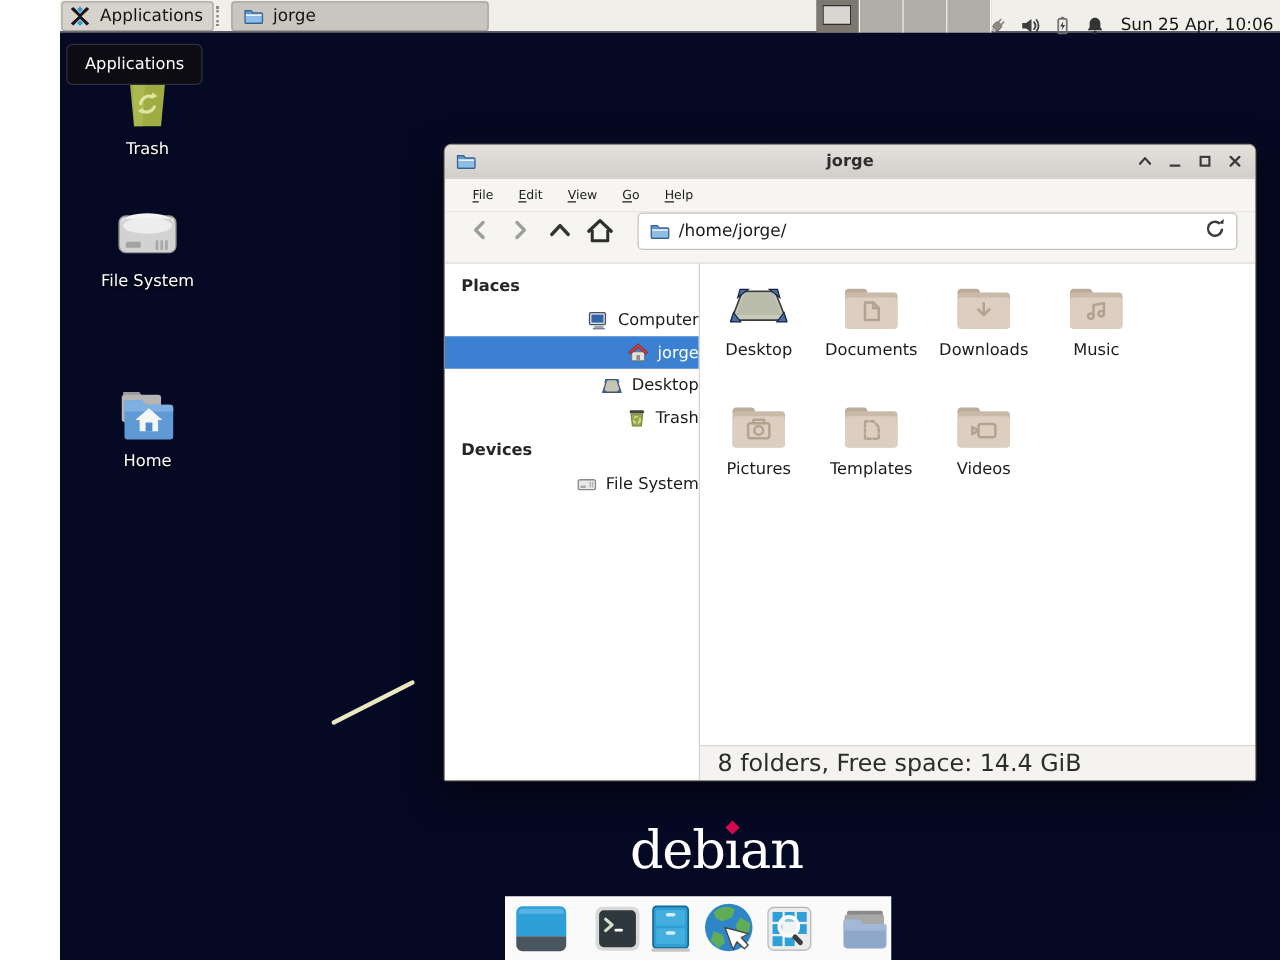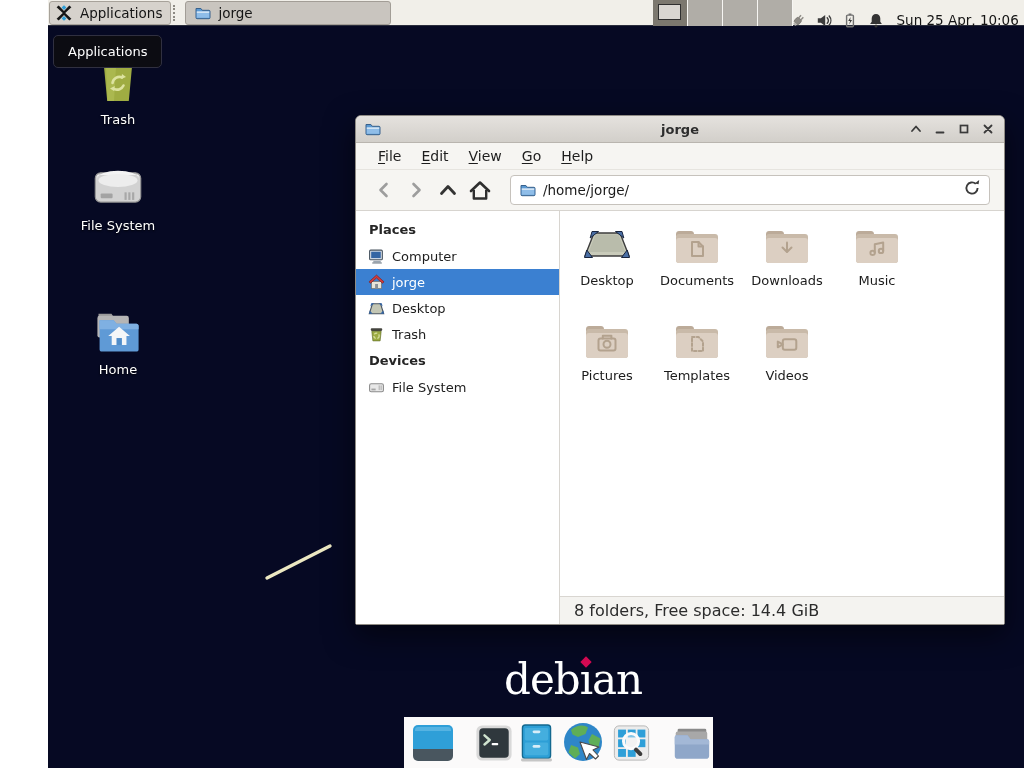--- a/index.html
+++ b/index.html
@@ -40,41 +40,41 @@
   
   #window{position:absolute;left:307px;top:115px;width:650px;height:510px;background:#f6f5f2;
     border:1px solid #8f8b84;border-radius:6px 6px 2px 2px;box-shadow:0 10px 30px rgba(0,0,0,.55);
     box-sizing:border-box;display:flex;flex-direction:column;z-index:10;}
   #titlebar{height:27px;background:linear-gradient(#e5e2de,#d2cfca);border-radius:5px 5px 0 0;
     display:flex;align-items:center;padding:0 8px;position:relative;border-bottom:1px solid #b9b5af;box-sizing:border-box;}
   #win-title{position:absolute;left:0;right:0;text-align:center;font-size:13px;font-weight:bold;color:#2d2d2d;}
   #win-controls{margin-left:auto;display:flex;gap:7px;z-index:2;}
   .win-ctl{width:17px;height:17px;display:flex;align-items:center;justify-content:center;}
   #menubar{height:26px;display:flex;align-items:center;padding:0 12px;background:#f6f5f2;border-bottom:1px solid #e6e4df;}
-  .menu-item{font-size:14px;color:#1d1d1d;padding:4px 10px;}
+  .menu-item{font-size:10px;color:#1d1d1d;padding:4px 10px;}
   .menu-item .mn{text-decoration:underline;text-underline-offset:2px;}
-  #toolbar{height:40px;display:flex;align-items:center;padding:0 14px;gap:4px;background:#f6f5f2;border-bottom:1px solid #d7d4cf;}
+  #toolbar{height:40px;display:flex;align-items:flex-start;padding:0 14px;gap:4px;background:#f6f5f2;border-bottom:1px solid #d7d4cf;}
   .nav-btn{width:28px;height:28px;display:flex;align-items:center;justify-content:center;border-radius:3px;}
   #pathbar{flex:1;height:30px;margin-left:12px;background:#fff;border:1px solid #c6c2bc;border-radius:4px;
     display:flex;align-items:center;padding:0 8px;gap:7px;box-sizing:border-box;}
   #path-text{flex:1;font-size:13.5px;color:#1a1a1a;}
   #win-body{flex:1;display:flex;min-height:0;}
   #sidebar{width:204px;background:#fff;border-right:1px solid #d8d5d0;padding-top:5px;box-sizing:border-box;overflow:hidden;}
   .side-header{font-size:13px;font-weight:bold;color:#262626;padding:6px 0 6px 13px;}
-  .side-row{height:26px;display:flex;align-items:center;gap:7px;padding-left:12px;}
+  .side-row{height:26px;display:flex;align-items:center;gap:7px;padding-left:26px;justify-content:flex-end;}
   .side-row .lbl{font-size:13px;color:#1d1d1d;}
   .side-row.selected{background:#3b80d1;}
   .side-row.selected .lbl{color:#fff;}
   #main-view{flex:1;background:#fff;display:flex;flex-direction:column;min-width:0;}
   #file-grid{flex:1;display:flex;flex-wrap:wrap;align-content:flex-start;padding:12px 0 0 2px;}
   .file-item{width:90px;height:95px;display:flex;flex-direction:column;align-items:center;}
   .file-item .ic{width:48px;height:44px;display:flex;align-items:flex-end;justify-content:center;}
   .file-item .cap{margin-top:6px;font-size:13px;color:#1c1c1c;white-space:nowrap;}
   #statusbar{height:27px;background:#f4f3f0;border-top:1px solid #d9d6d1;display:flex;align-items:center;
-    padding:0 14px;font-size:16px;color:#2c2c2c;}
+    padding:0 14px;font-size:19px;color:#2c2c2c;}
 
   
   #debian-logo{position:absolute;left:456px;top:659px;color:#fff;font-family:"DejaVu Serif","Liberation Serif",serif;
     font-size:42px;letter-spacing:-1px;line-height:1;z-index:3;}
   #debian-logo .i-wrap{position:relative;display:inline-block;}
   #debian-logo .diamond{position:absolute;left:50%;top:-1px;width:8px;height:8px;margin-left:-4px;
     background:#d70a53;transform:rotate(45deg);}
 
   
   #dock{position:absolute;left:356px;top:717px;width:309px;height:51px;background:#fbfafa;

